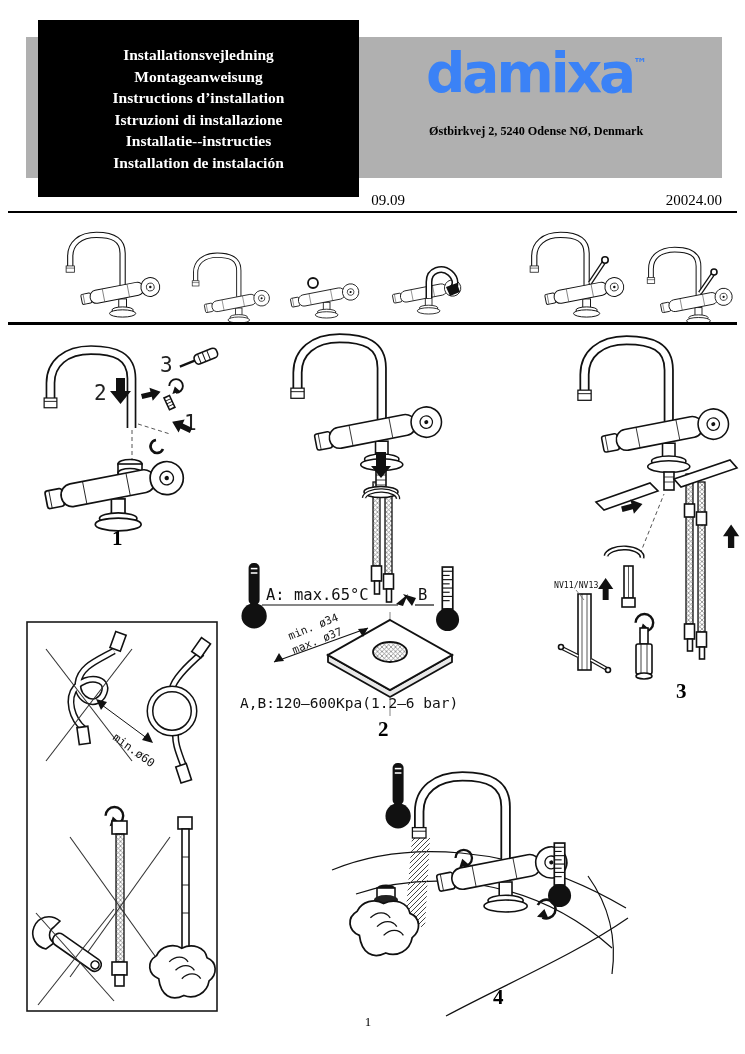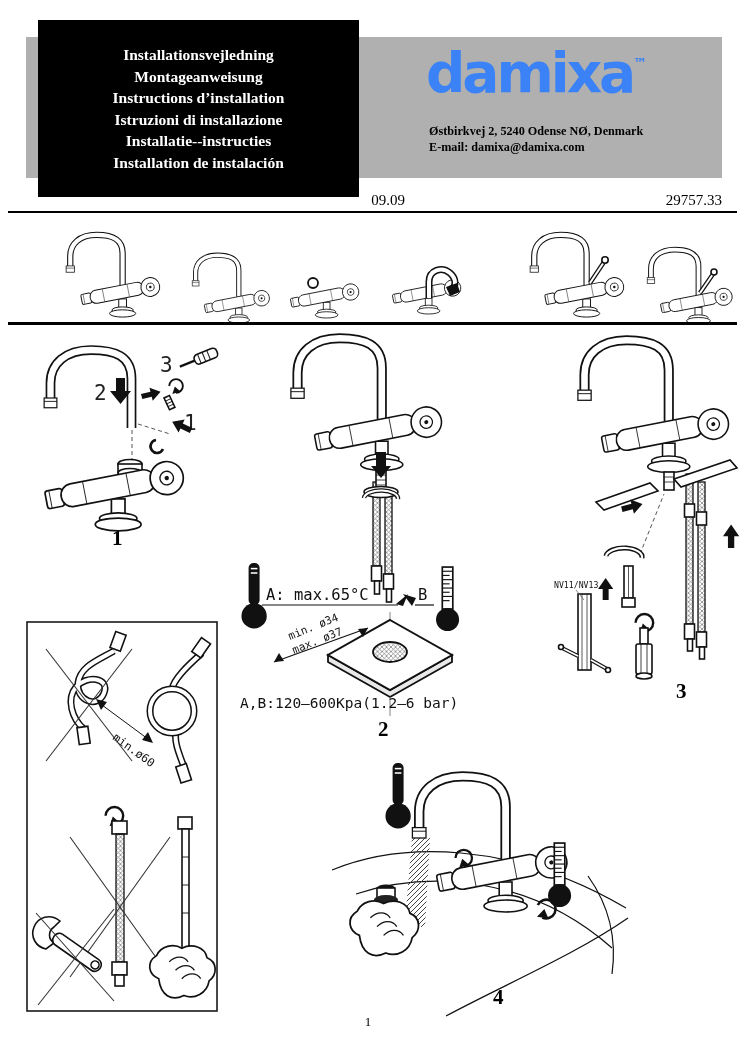--- a/index.html
+++ b/index.html
@@ -123,25 +123,24 @@
     <div class="lang-line">Instructions d’installation</div>
     <div class="lang-line">Istruzioni di installazione</div>
     <div class="lang-line">Installatie--instructies</div>
     <div class="lang-line">Installation de instalación</div>
   </div>
 
   <div class="abs brand" style="left:426px;top:46px;"><span>damixa</span><span class="tm">™</span></div>
 
   <div class="abs" style="left:429px;top:112px;margin-top:12px;">
     <div class="contact-line">Østbirkvej 2, 5240 Odense NØ, Denmark</div>
-    <div class="contact-line">E-mail: damixa@damixa.com</div>
   </div>
 
   <div class="abs meta-text" style="left:356px;top:192px;width:64px;text-align:center;">09.09</div>
-  <div class="abs meta-text" style="left:638px;top:192px;width:84px;text-align:right;">29757.33</div>
+  <div class="abs meta-text" style="left:638px;top:192px;width:84px;text-align:right;">20024.00</div>
 
   <div class="abs rule" style="left:8px;top:211px;width:729px;height:2px;"></div>
 
   <svg class="abs" style="left:10px;top:226px;" width="725" height="98" viewBox="0 0 725 98">
     <g>
         <use href="#faucet-big" transform="translate(68,5) scale(0.485)"></use>
       </g>
     <g>
         <use href="#faucet-big" transform="translate(192,26) scale(0.40)"></use>
       </g>

